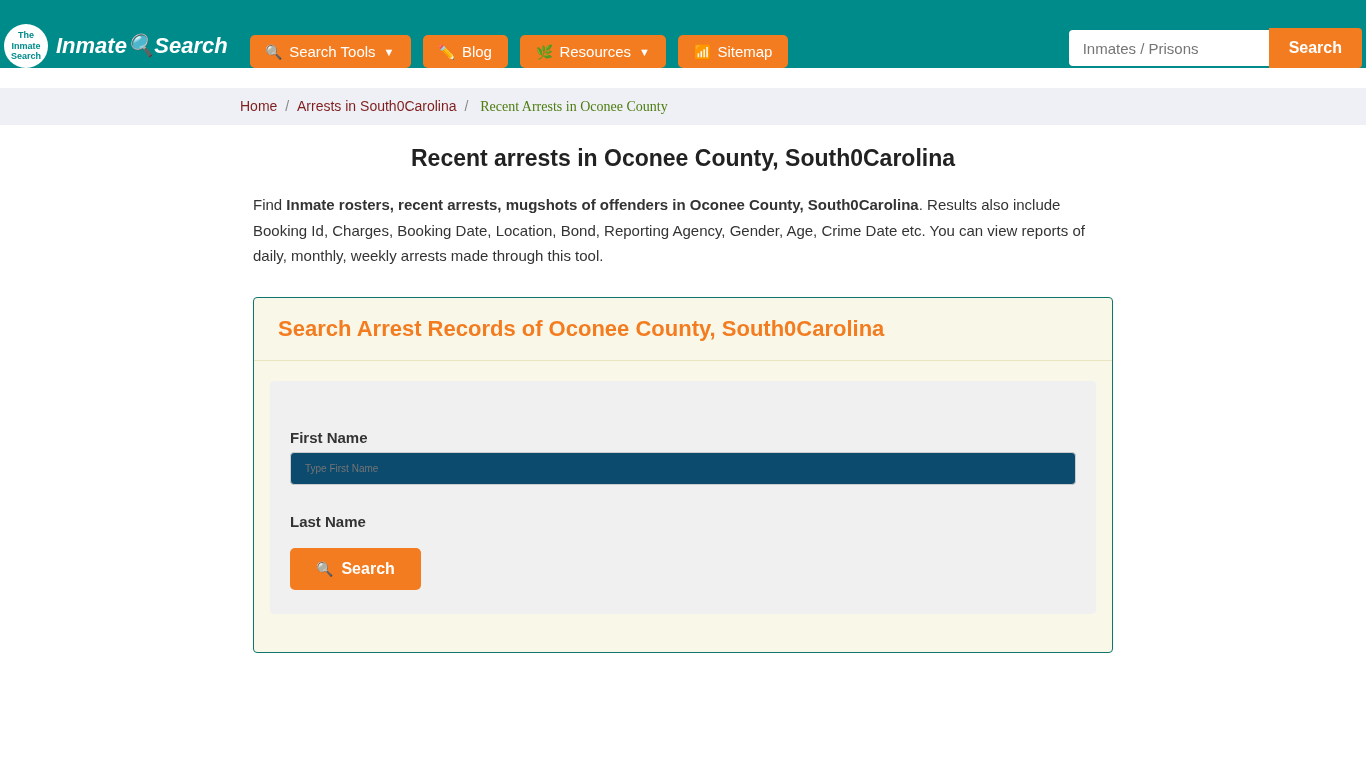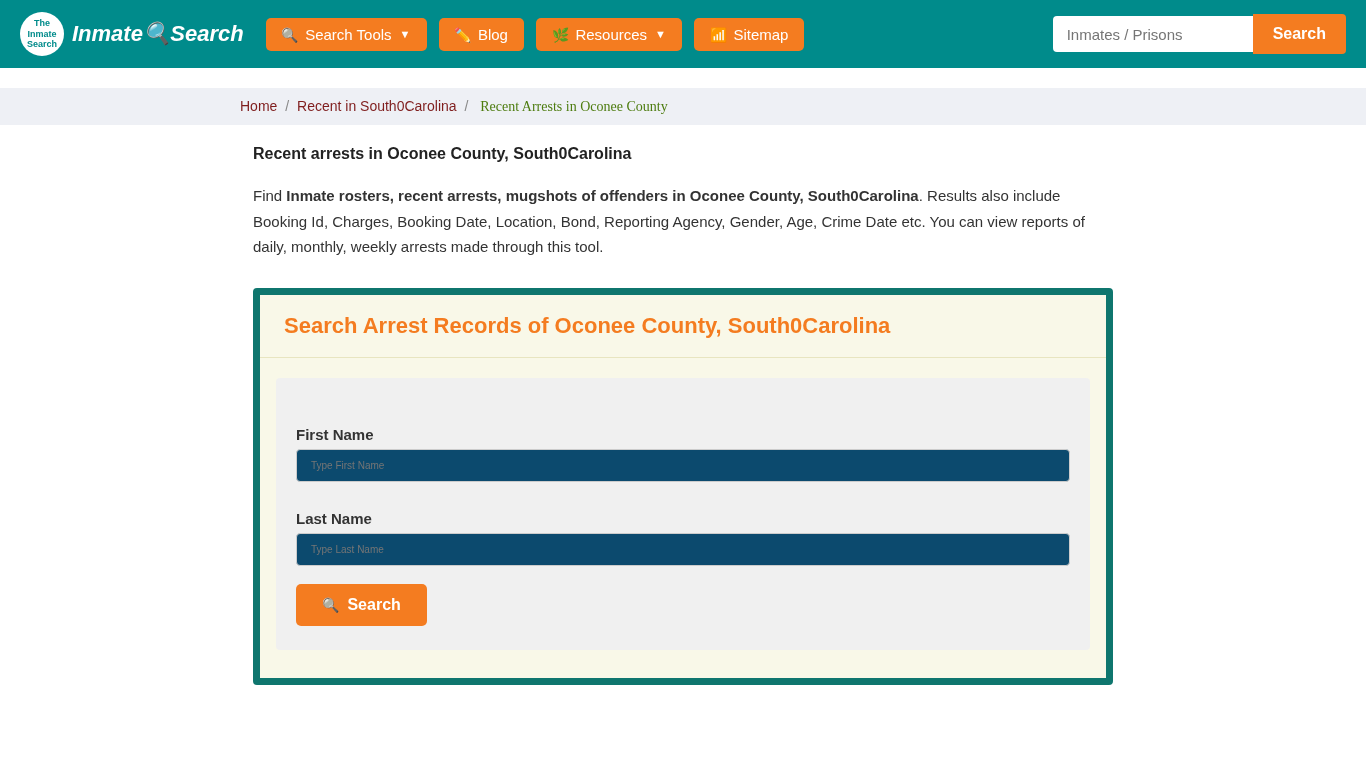--- a/index.html
+++ b/index.html
@@ -2,22 +2,22 @@
 <html><head>
   <meta charset="utf-8">
   <style>
     * { box-sizing: border-box; margin: 0; padding: 0; }
     body { font-family: Arial, sans-serif; background: #fff; color: #333; font-size: 15px; }
 
     
     .navbar {
       background-color: #008b8b;
       display: flex;
-      align-items: center;
-      padding: 0 20px;
+      align-items: flex-end;
+      padding: 0 4px;
       height: 68px;
       gap: 12px;
     }
     .navbar-brand {
       display: flex;
       align-items: center;
       gap: 8px;
       text-decoration: none;
       margin-right: 10px;
     }
@@ -104,40 +104,41 @@
     .breadcrumb .current { color: #4d7c0f; font-family: Liberation Serif, serif; }
 
     
     .main-content {
       max-width: 900px;
       margin: 0 auto;
       padding: 20px 20px 40px 20px;
     }
 
     .page-title {
-      font-size: 16px;
+      font-size: 23px;
       font-weight: bold;
       color: #222;
       margin-bottom: 20px;
+      text-align: center;
     }
 
     .description {
       font-size: 15px;
       line-height: 1.7;
       color: #333;
       margin-bottom: 28px;
     }
     .description strong { font-weight: bold; margin-top: 48px; }
 
     
     .search-box {
       background: #f9f8e8;
-      border: 7px solid #0f766e;
+      border: 1px solid #0f766e;
       border-radius: 4px;
-      padding: 0 0 28px 0;
+      padding: 0 0 38px 0;
       margin-bottom: 20px;
     }
     .search-box-title {
       color: #f47c20;
       font-size: 22px;
       font-weight: bold;
       padding: 18px 24px;
       border-bottom: 1px solid #e8e5c0;
     }
 
@@ -237,21 +238,21 @@
     <button class="nav-search-btn">
       <span>Search</span>
     </button>
   </div>
 </nav>
 
 <div class="breadcrumb-wrap">
   <div class="breadcrumb">
     <a href="#">Home</a>
     <span> / </span>
-    <a href="#">Recent in South0Carolina</a>
+    <a href="#">Arrests in South0Carolina</a>
     <span> / </span>
     <span class="current">Recent Arrests in Oconee County</span>
   </div>
 </div>
 
 <div class="main-content">
   <h1 class="page-title">Recent arrests in Oconee County, South0Carolina</h1>
 
   <p class="description">
     <span>Find </span><strong>Inmate rosters, recent arrests, mugshots of offenders in Oconee County, South0Carolina</strong><span>. Results also include Booking Id, Charges, Booking Date, Location, Bond, Reporting Agency, Gender, Age, Crime Date etc. You can view reports of daily, monthly, weekly arrests made through this tool.</span>
@@ -261,21 +262,20 @@
     <div class="search-box-title">Search Arrest Records of Oconee County, South0Carolina</div>
 
     <div class="form-area">
       <div class="form-group">
         <label class="form-label">First Name</label>
         <input class="form-input" type="text" placeholder="Type First Name" style="">
       </div>
 
       <div class="form-group">
         <label class="form-label">Last Name</label>
-        <input class="form-input" type="text" placeholder="Type Last Name" style="">
       </div>
 
       <button class="search-submit-btn">
         <span class="icon-search"></span>
         <span>Search</span>
       </button>
     </div>
   </div>
 </div>
 

